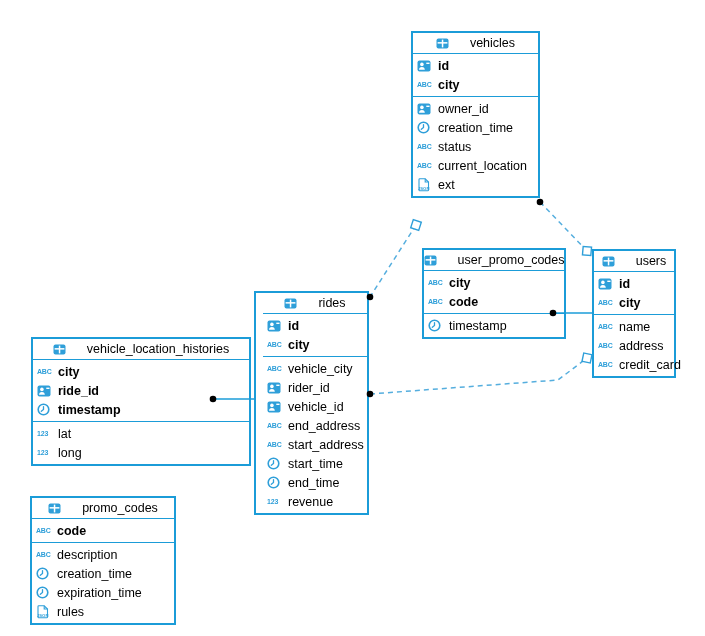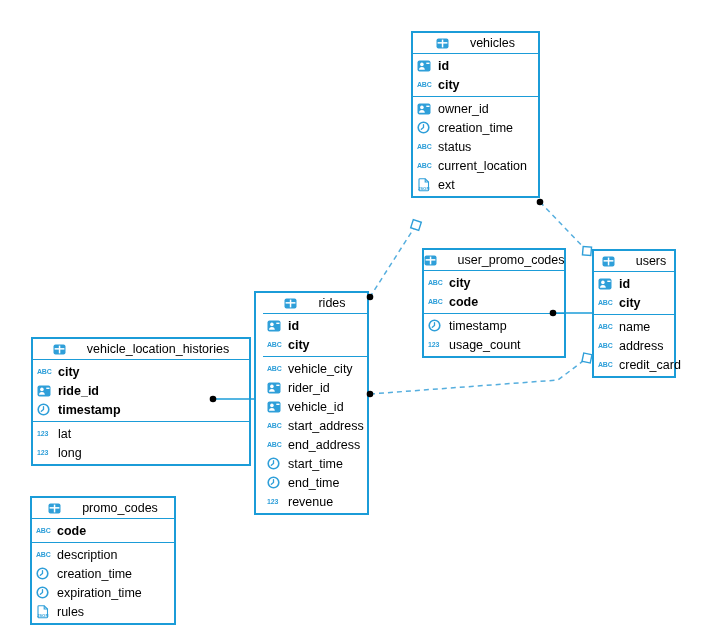--- a/index.html
+++ b/index.html
@@ -135,26 +135,20 @@
         <div class="t-sec">
           <div class="f-row">
             <span class="f-icon">
               <svg width="13" height="13" viewBox="0 0 13 13">
                 <circle cx="6.5" cy="6.5" r="5.3" fill="none" stroke="#2f9fd9" stroke-width="1.6"></circle>
                 <path d="M6.5 3.6 L6.5 6.5 L4.3 8.3" fill="none" stroke="#2f9fd9" stroke-width="1.3" stroke-linecap="round"></path>
               </svg>
             </span>
             <span class="f-name">timestamp</span>
           </div>
-          <div class="f-row">
-            <span class="f-icon">
-              <span class="abc">123</span>
-            </span>
-            <span class="f-name">usage_count</span>
-          </div>
         </div>
       </div>
       <div class="er-table" style="left: 592px; top: 249px; width: 84px;">
         <div class="t-header">
           <span class="f-icon h-icon">
             <svg width="13" height="11" viewBox="0 0 13 11">
               <rect x="0.5" y="0.5" width="12" height="10" rx="2" fill="#2f9fd9"></rect>
               <rect x="1.6" y="4.1" width="9.8" height="1.5" fill="#fff"></rect>
               <rect x="5.8" y="1.6" width="1.5" height="7.8" fill="#fff"></rect>
             </svg>
@@ -257,27 +251,27 @@
                 <path d="M2 9.8 Q2 6.9 4.9 6.9 Q7.8 6.9 7.8 9.8 Z" fill="#fff"></path>
                 <rect x="9.3" y="2.6" width="3.2" height="1.4" fill="#fff"></rect>
               </svg>
             </span>
             <span class="f-name">vehicle_id</span>
           </div>
           <div class="f-row">
             <span class="f-icon">
               <span class="abc">ABC</span>
             </span>
+            <span class="f-name">end_address</span>
+          </div>
+          <div class="f-row">
+            <span class="f-icon">
+              <span class="abc">ABC</span>
+            </span>
             <span class="f-name">start_address</span>
-          </div>
-          <div class="f-row">
-            <span class="f-icon">
-              <span class="abc">ABC</span>
-            </span>
-            <span class="f-name">end_address</span>
           </div>
           <div class="f-row">
             <span class="f-icon">
               <svg width="13" height="13" viewBox="0 0 13 13">
                 <circle cx="6.5" cy="6.5" r="5.3" fill="none" stroke="#2f9fd9" stroke-width="1.6"></circle>
                 <path d="M6.5 3.6 L6.5 6.5 L4.3 8.3" fill="none" stroke="#2f9fd9" stroke-width="1.3" stroke-linecap="round"></path>
               </svg>
             </span>
             <span class="f-name">start_time</span>
           </div>

